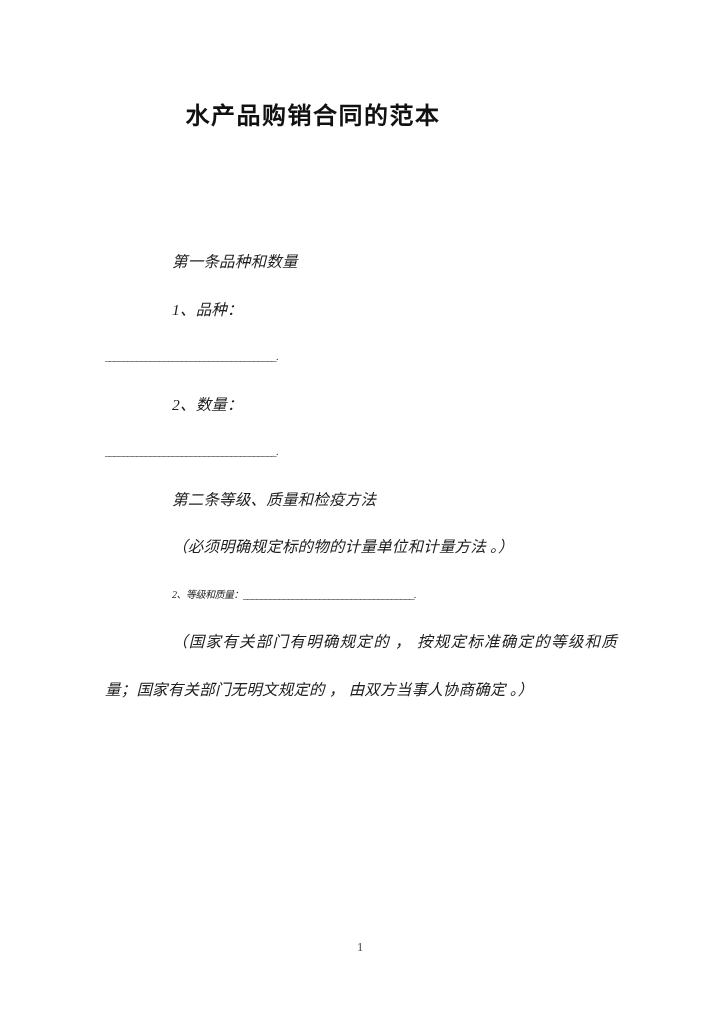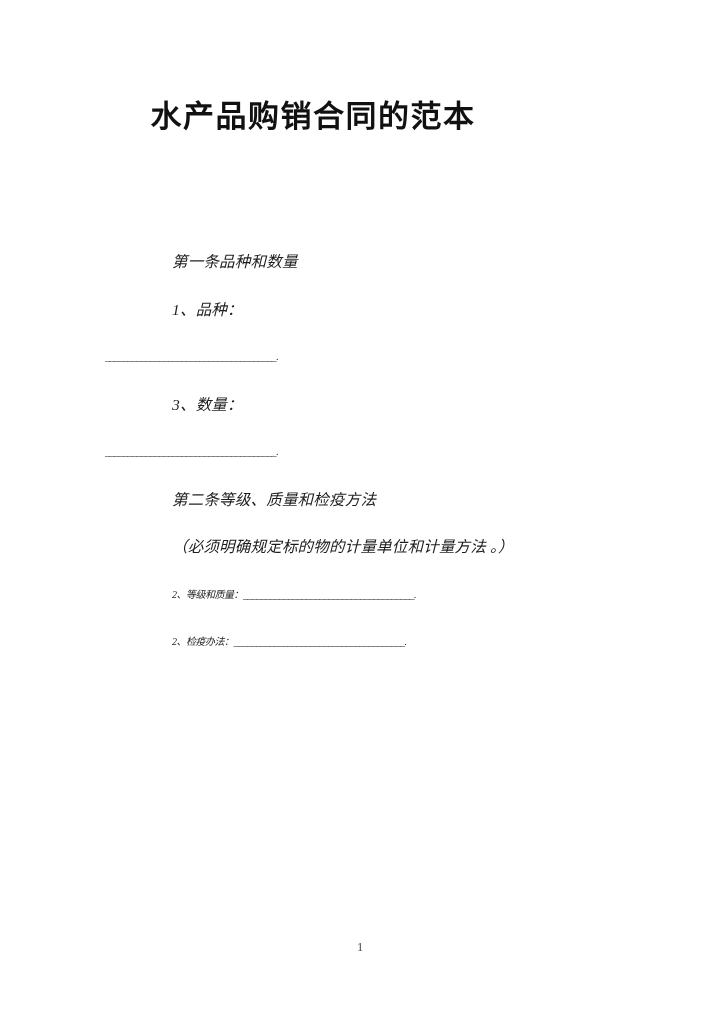--- a/index.html
+++ b/index.html
@@ -29,21 +29,21 @@
   
   .doc-title {
     margin: 0;
     padding: 0;
     position: absolute;
     top: 96px;
     left: 0;
     width: 626px;
     text-align: center;
     font-family: "DejaVu Sans", "Liberation Sans", sans-serif;
-    font-size: 31px;
+    font-size: 24px;
     font-weight: bold;
     letter-spacing: 1.5px;
     color: #111111;
     line-height: 40px;
   }
 
   
   .body-block {
     position: absolute;
     top: 238px;
@@ -106,31 +106,31 @@
   <h1 class="doc-title">水产品购销合同的范本</h1>
 
   <div class="body-block">
 
     <p class="para indent">第一条品种和数量</p>
 
     <p class="para indent">1、品种：</p>
 
     <p class="para flat rule-line fill">______________________________________.</p>
 
-    <p class="para indent">3、数量：</p>
+    <p class="para indent">2、数量：</p>
 
     <p class="para flat rule-line fill">______________________________________.</p>
 
     <p class="para indent">第二条等级、质量和检疫方法</p>
 
     <p class="para indent">（必须明确规定标的物的计量单位和计量方法 。）</p>
 
     <p class="para indent rule-line fill">2、等级和质量：______________________________________.</p>
 
+    <p class="para indent">（国家有关部门有明确规定的 ， 按规定标准确定的等级和质量；国家有关部门无明文规定的 ， 由双方当事人协商确定 。）</p>
 
-    <p class="para indent rule-line fill">2、检疫办法：______________________________________.</p>
 
 
   </div>
 
   <div class="page-number">1</div>
 
 </div>
 
 </body></html>

